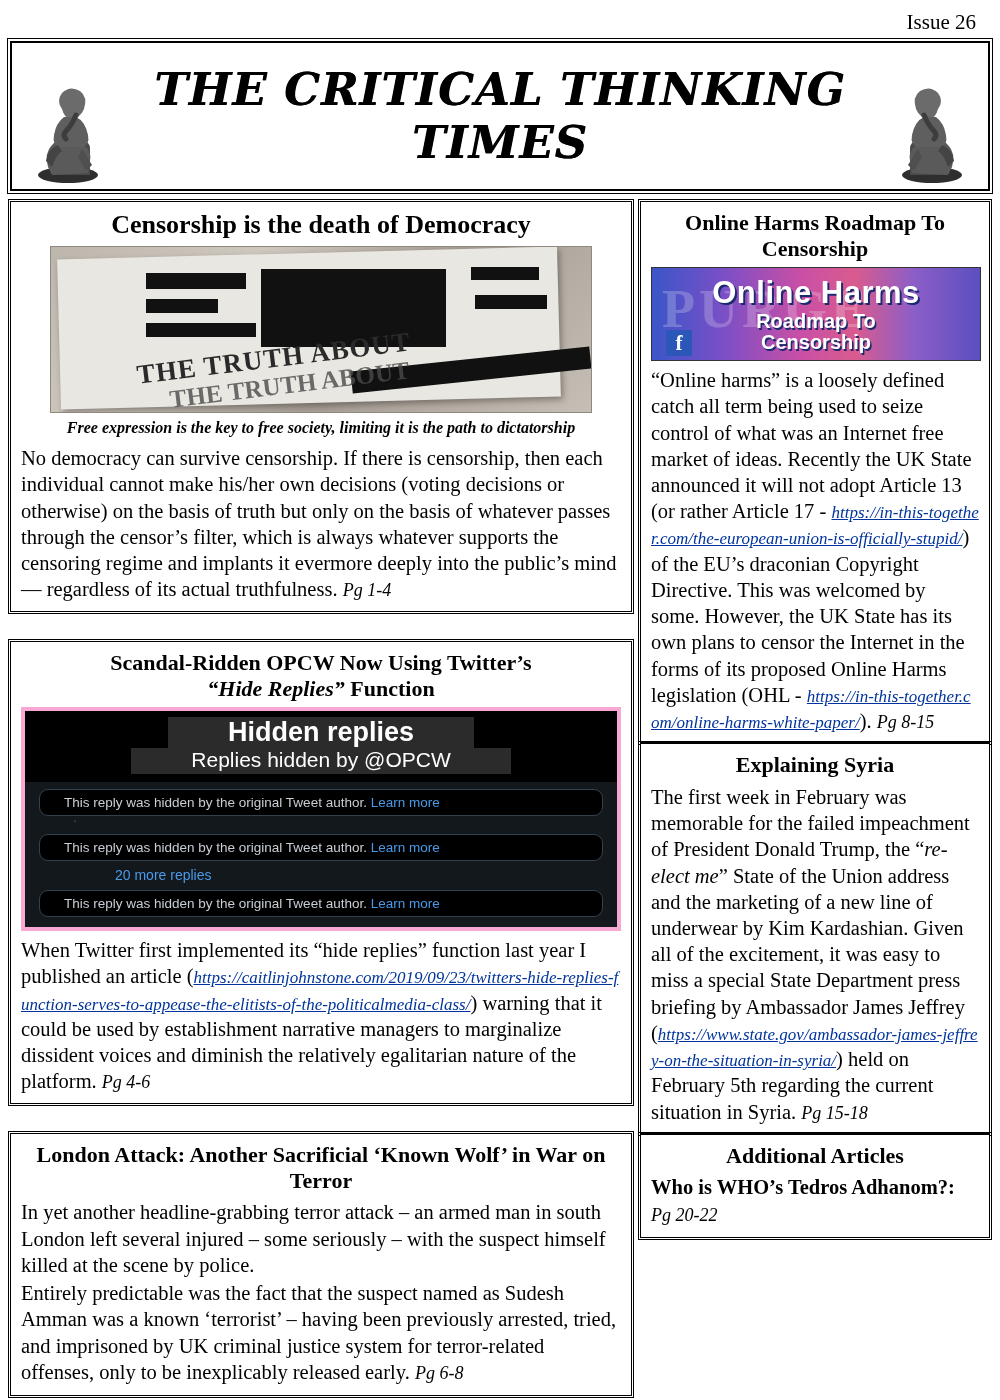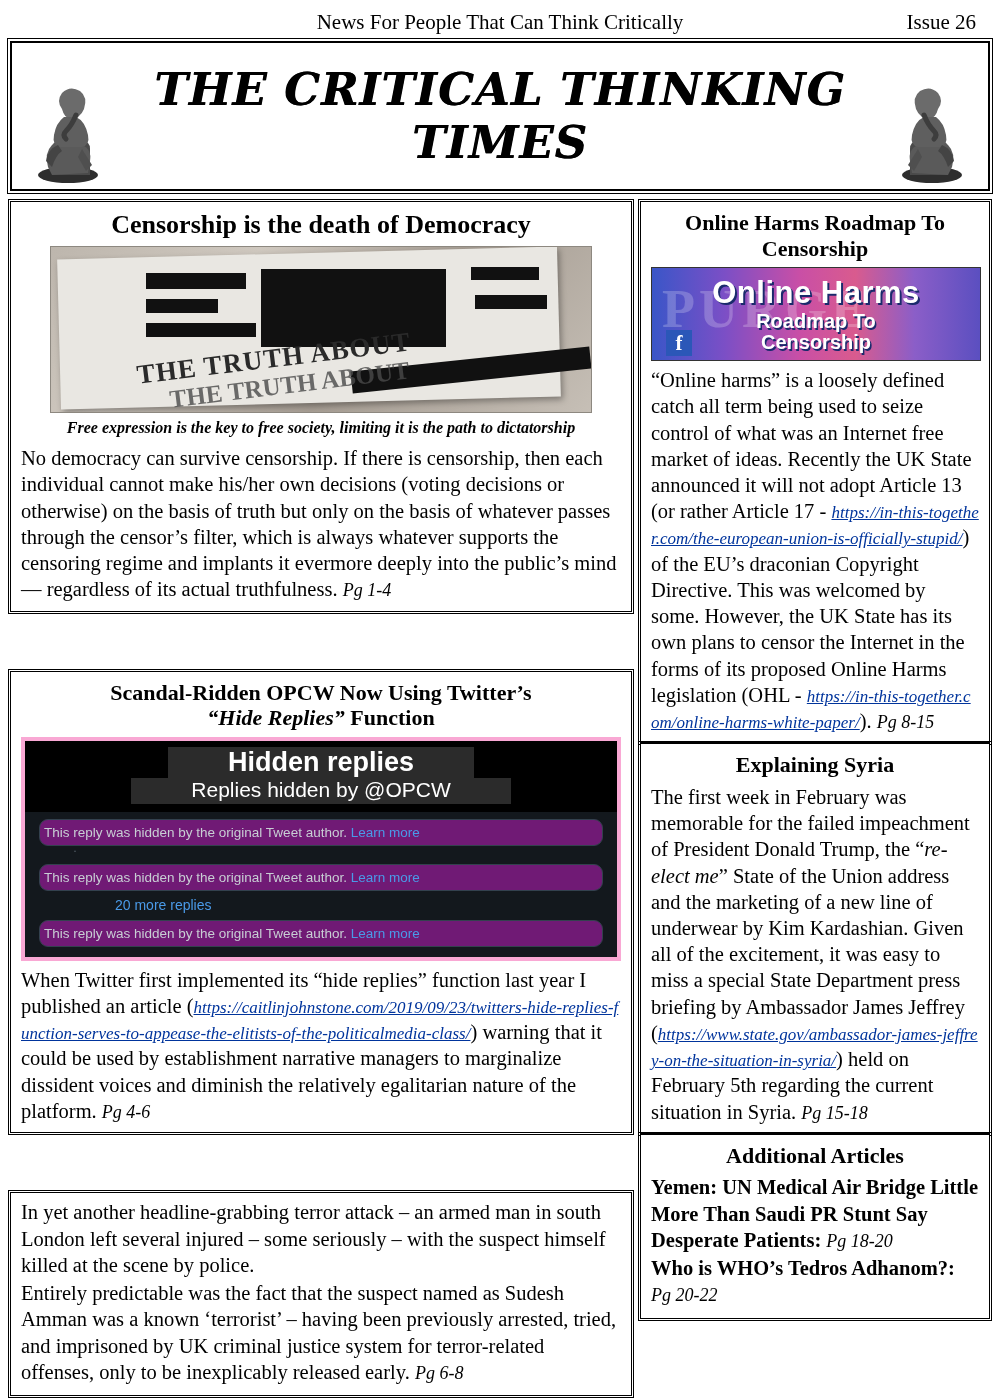--- a/index.html
+++ b/index.html
@@ -259,24 +259,24 @@
   .hid-sub {
     color: #ffffff;
     font-family: "Liberation Sans", sans-serif;
     font-size: 21px;
     background: #2b2b2b;
     display: inline-block;
     padding: 0 60px 2px 60px;
   }
   .hid-row {
     margin: 7px 14px 0 14px;
-    background: #701a75;
+    background: #000000;
     border: 1px solid #33414e;
     border-radius: 9px;
-    padding: 5px 4px;
+    padding: 5px 24px;
     color: #c8ced4;
     font-family: "Liberation Sans", sans-serif;
     font-size: 13.5px;
   }
   .hid-row .learn { color: #4a9ae8; }
   .hid-more {
     color: #4a9ae8;
     font-family: "Liberation Sans", sans-serif;
     font-size: 14px;
     margin: 6px 0 2px 90px;
@@ -288,21 +288,20 @@
     line-height: .9;
   }
 </style>
 </head>
 <body>
 
 <div class="page">
 
   <div class="topstrip">
     <span class="spacer"></span>
-    <span class="tagline">News For People That Can Think Critically</span>
     <span class="issue">Issue 26</span>
   </div>
 
   <div class="masthead">
     <div class="thinker">
       <svg viewBox="0 0 92 135" width="92" height="135" aria-hidden="true">
         <ellipse cx="46" cy="126" rx="30" ry="8" fill="#2e2e2e"></ellipse>
         <path d="M30 126 L30 100 Q30 92 38 92 L60 92 Q68 92 68 100 L68 126 Z" fill="#4a4a4a"></path>
         <path d="M26 118 Q22 104 30 96 Q36 90 44 92 L60 96 Q70 100 68 112 L66 124 L30 126 Z" fill="#5a5a5a"></path>
         <path d="M40 60 Q34 52 40 44 Q48 36 58 42 Q66 48 62 60 Q58 70 48 70 Q42 68 40 60 Z" fill="#6b6b6b"></path>
@@ -387,20 +386,21 @@
           </div>
         </div>
 
         <div class="body-text">
           <span>When Twitter first implemented its “hide replies” function last year I published an article (</span><span class="inline-link">https://caitlinjohnstone.com/2019/09/23/twitters-hide-replies-function-serves-to-appease-the-elitists-of-the-politicalmedia-class/</span><span>) warning that it could be used by establishment narrative managers to marginalize dissident voices and diminish the relatively egalitarian nature of the platform.</span>
           <span class="pg">Pg 4-6</span>
         </div>
       </div>
 
       <div class="article">
+        <div class="headline small">London Attack: Another Sacrificial ‘Known Wolf’ in War on Terror</div>
         <div class="body-text">
           <p>In yet another headline-grabbing terror attack – an armed man in south London left several injured – some seriously – with the suspect himself killed at the scene by police.</p>
           <p>
             <span>Entirely predictable was the fact that the suspect named as Sudesh Amman was a known ‘terrorist’ – having been previously arrested, tried, and imprisoned by UK criminal justice system for terror-related offenses, only to be inexplicably released early.</span>
             <span class="pg">Pg 6-8</span>
           </p>
         </div>
       </div>
 
     </div>
@@ -434,24 +434,20 @@
         <div class="body-text">
           <span>The first week in February was memorable for the failed impeachment of President Donald Trump, the “</span><em>re-elect me</em><span>” State of the Union address and the marketing of a new line of underwear by Kim Kardashian. Given all of the excitement, it was easy to miss a special State Department press briefing by Ambassador James Jeffrey (</span><span class="inline-link">https://www.state.gov/ambassador-james-jeffrey-on-the-situation-in-syria/</span><span>) held on February 5th regarding the current situation in Syria.</span>
           <span class="pg">Pg 15-18</span>
         </div>
       </div>
 
       <div class="article">
         <div class="headline small">Additional Articles</div>
         <div class="body-text">
           <p>
-            <b>Yemen: UN Medical Air Bridge Little More Than Saudi PR Stunt Say Desperate Patients:</b>
-            <span class="pg">Pg 18-20</span>
-          </p>
-          <p>
             <b>Who is WHO’s Tedros Adhanom?:</b>
             <span class="pg">Pg 20-22</span>
           </p>
         </div>
       </div>
 
     </div>
 
   </div>
 </div>

